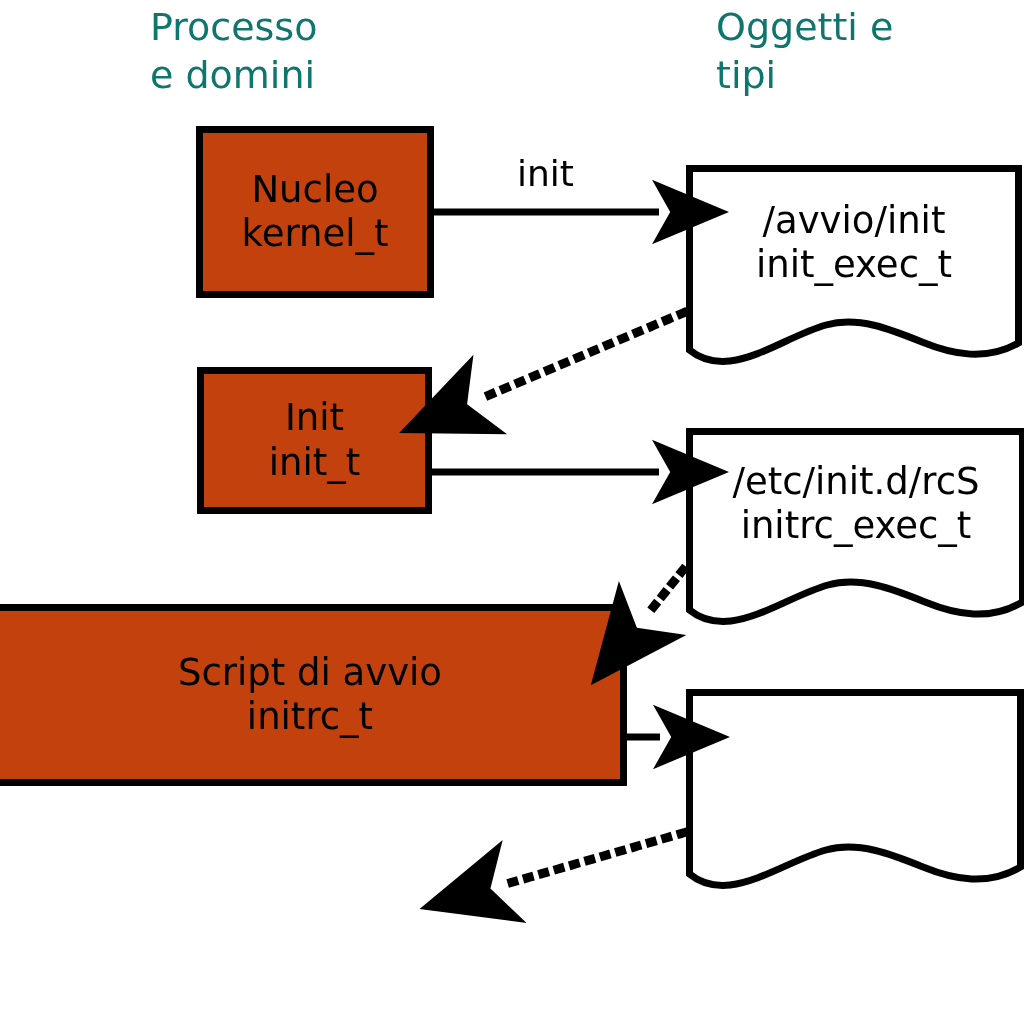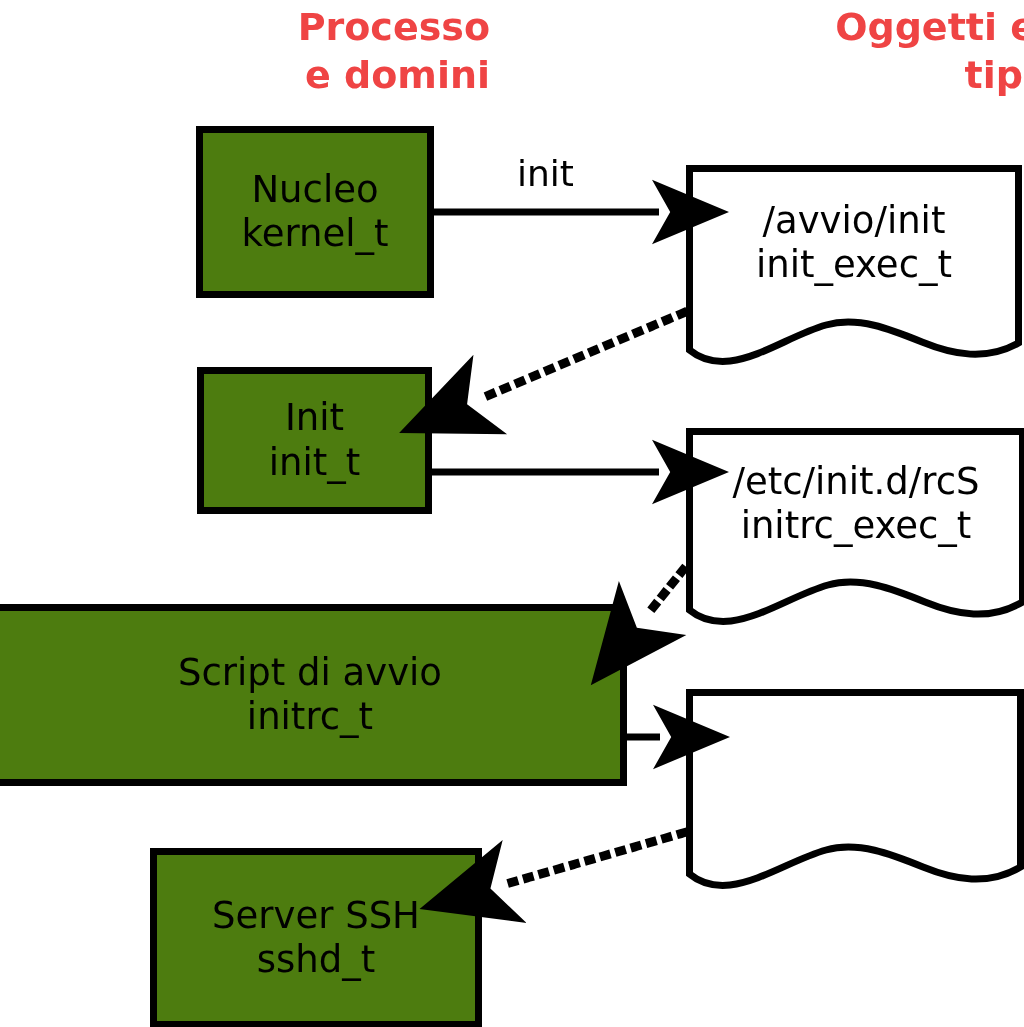--- a/index.html
+++ b/index.html
@@ -12,36 +12,36 @@
     width: 1024px;
     height: 1027px;
     background: #ffffff;
     overflow: hidden;
     font-family: "DejaVu Sans", "Liberation Sans", sans-serif;
     color: #000000;
   }
 
   .col-header {
     position: absolute;
-    text-align: right;
-    font-weight: bold;
+    text-align: left;
+    font-weight: normal;
     font-size: 38px;
     line-height: 1.25;
-    color: #ef4444;
+    color: #0f766e;
     white-space: pre-line;
   }
   #header-left  { left: 150px; top: 4px;  width: 340px; }
   #header-right { left: 716px; top: 4px;  width: 320px; }
 
   
   .proc-box {
     position: absolute;
     box-sizing: border-box;
     border: 7px solid #000000;
-    background: #4d7c0f;
+    background: #c2410c;
     display: flex;
     align-items: center;
     justify-content: center;
     text-align: center;
     font-size: 37px;
     line-height: 1.2;
     white-space: pre-line;
     z-index: 3;
   }
 
@@ -141,22 +141,20 @@
 
   <div class="proc-box" style="left:196px; top:126px; width:238px; height:172px;">Nucleo
 kernel_t</div>
 
   <div class="proc-box" style="left:197px; top:367px; width:235px; height:147px;">Init
 init_t</div>
 
   <div class="proc-box" style="left:-7px; top:604px; width:634px; height:182px;">Script di avvio
 initrc_t</div>
 
-  <div class="proc-box" style="left:150px; top:848px; width:332px; height:180px;">Server SSH
-sshd_t</div>
 
   <div class="doc-box" style="left:686px; top:165px; width:336px; height:212px;">
     <svg width="336" height="212" viewBox="0 0 336 212">
       <path d="M3.5,3.5 L332.5,3.5 L332.5,178 C300,196 268,190 236,177
                C204,164 172,151 140,160 C108,169 76,192 44,196
                C25,198 12,192 3.5,185 Z" fill="#ffffff" stroke="#000000" stroke-width="7" stroke-linejoin="miter"></path>
     </svg>
     <div class="doc-label" style="top:34px;">/avvio/init
 init_exec_t</div>
   </div>

